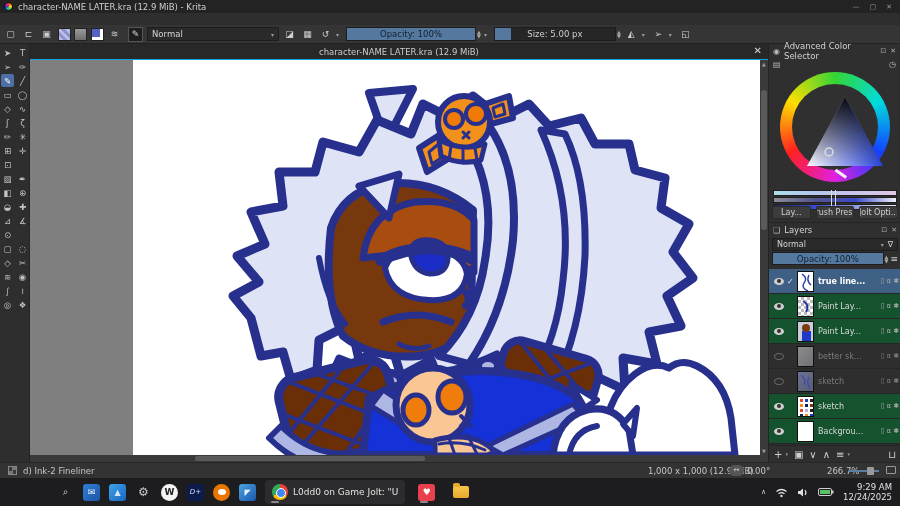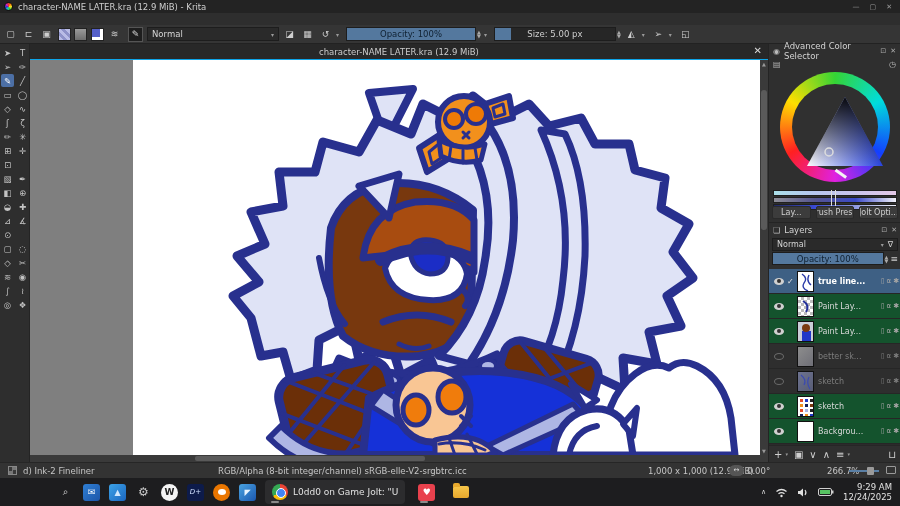--- a/index.html
+++ b/index.html
@@ -532,21 +532,20 @@
         <span>≡</span>
         <span class="tiny-caret">▾</span>
         <span class="trash">⊔</span>
       </div>
     </div>
   </div>
 
   <div class="statusbar">
     <div class="sb-ic"></div>
     <span class="sb-brush">d) Ink-2 Fineliner</span>
-    <span class="sb-profile">RGB/Alpha (8-bit integer/channel)  sRGB-elle-V2-srgbtrc.icc</span>
     <span class="sb-dims">1,000 x 1,000 (12.9 MiB)</span>
     <span class="rot-ic">↔</span>
     <span class="sb-angle">0.00°</span>
     <span class="sb-zoom">266.7%</span>
     <div class="zoom-slider">
         <div class="zthumb"></div>
       </div>
     <div class="sb-mon"></div>
   </div>
 

